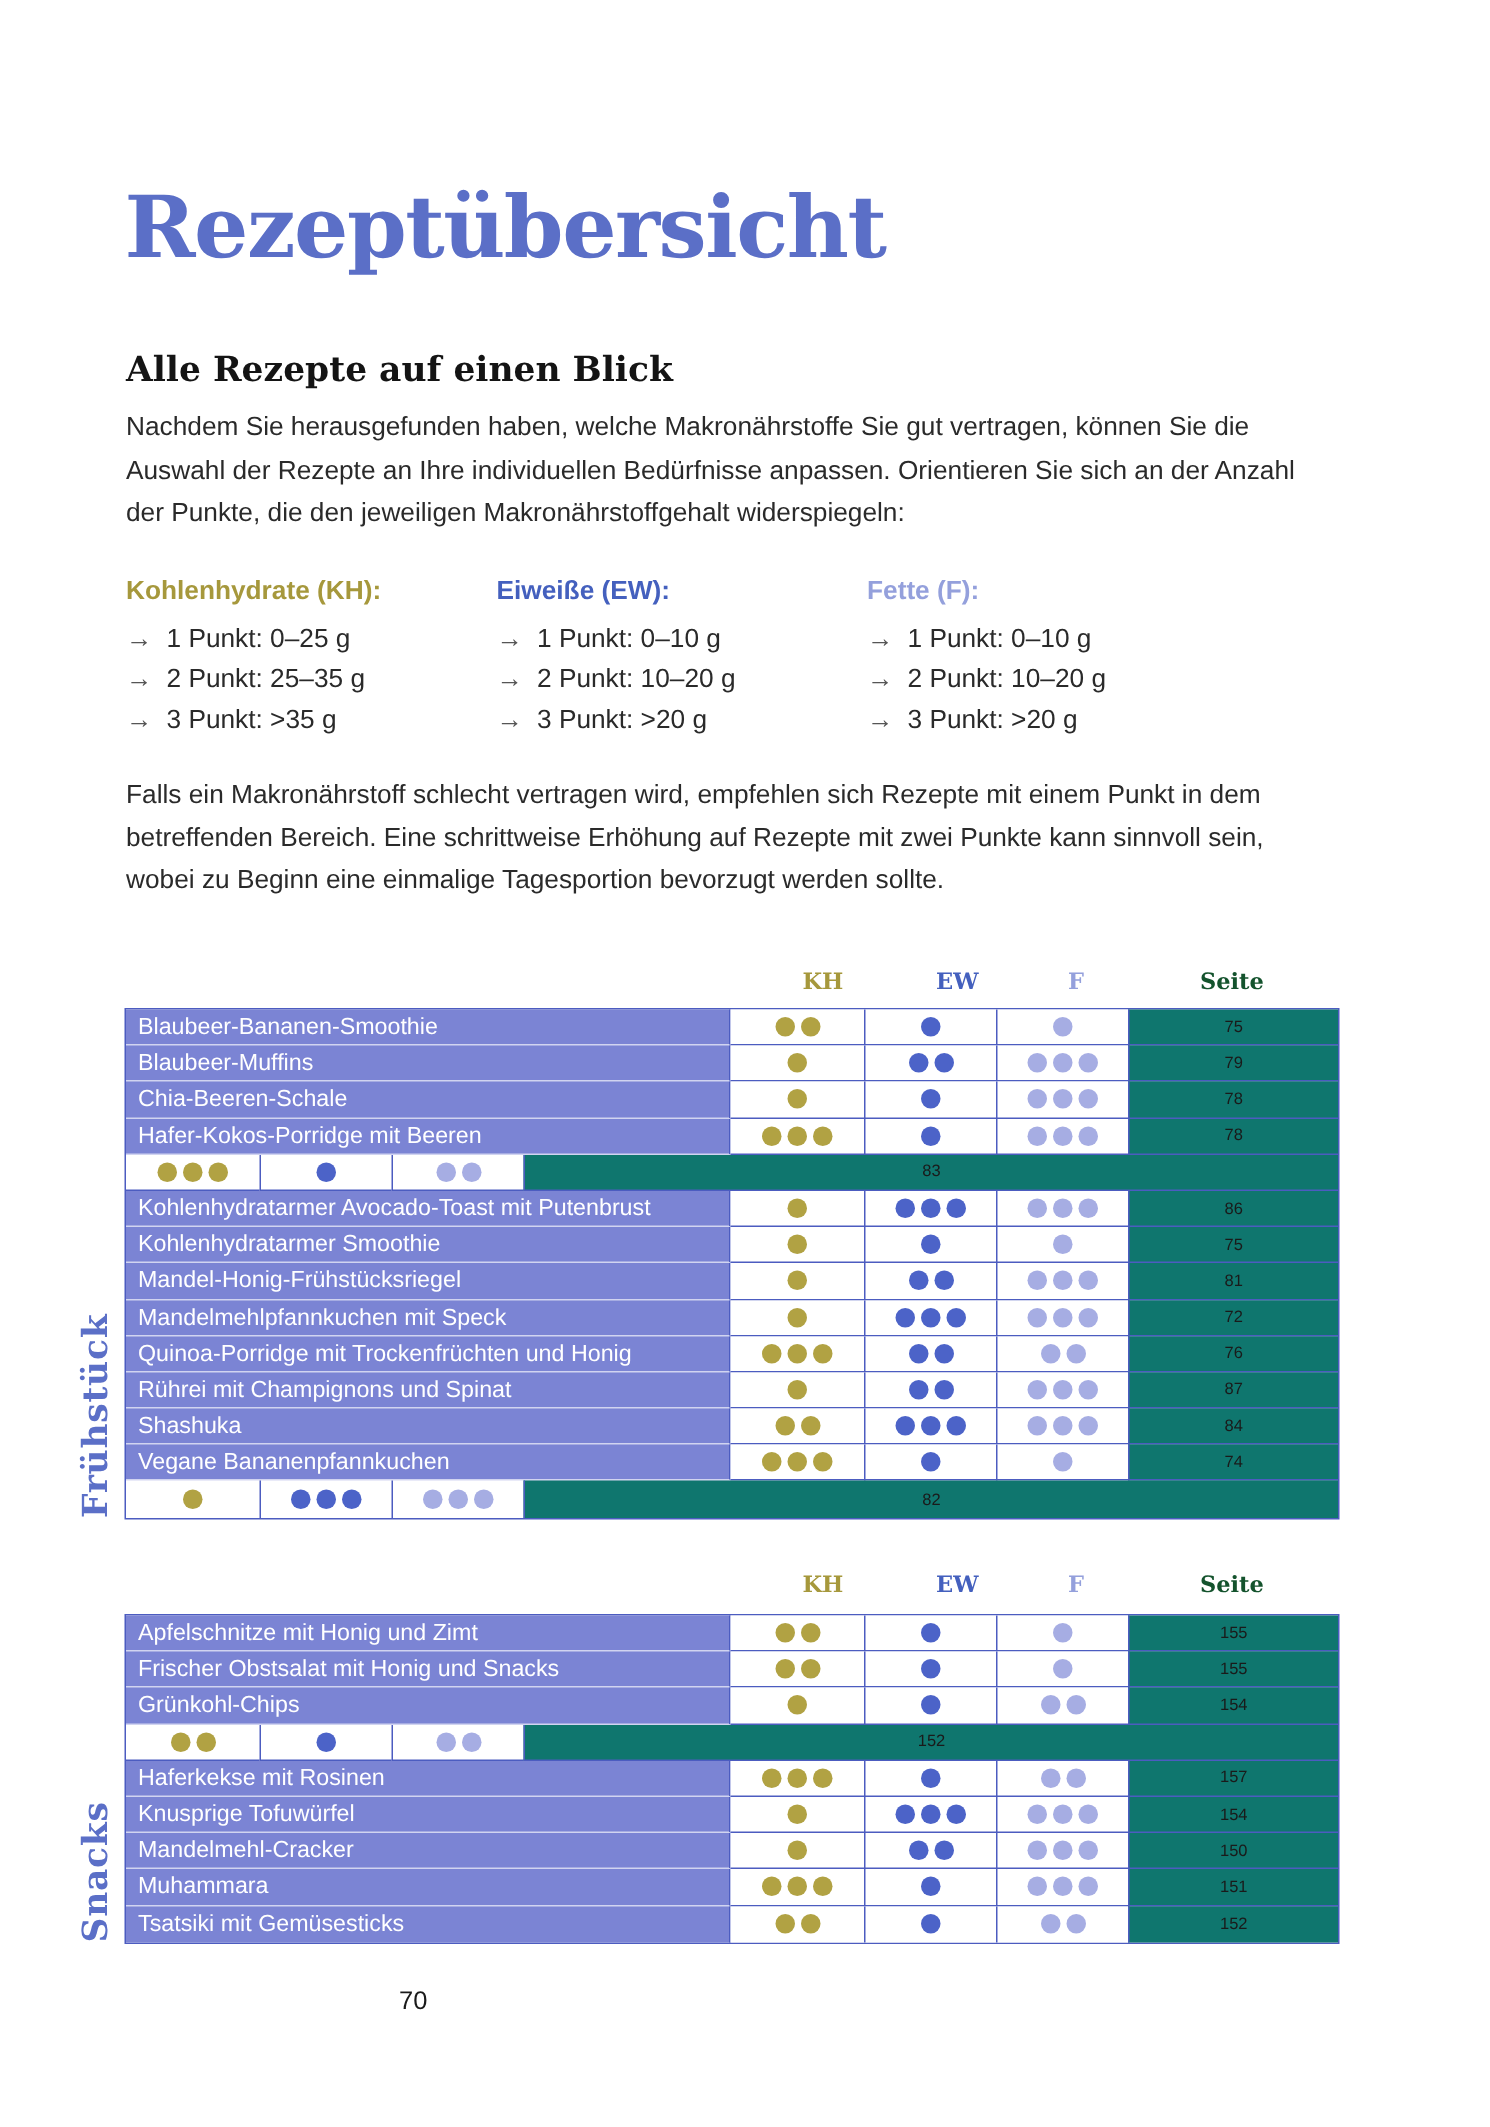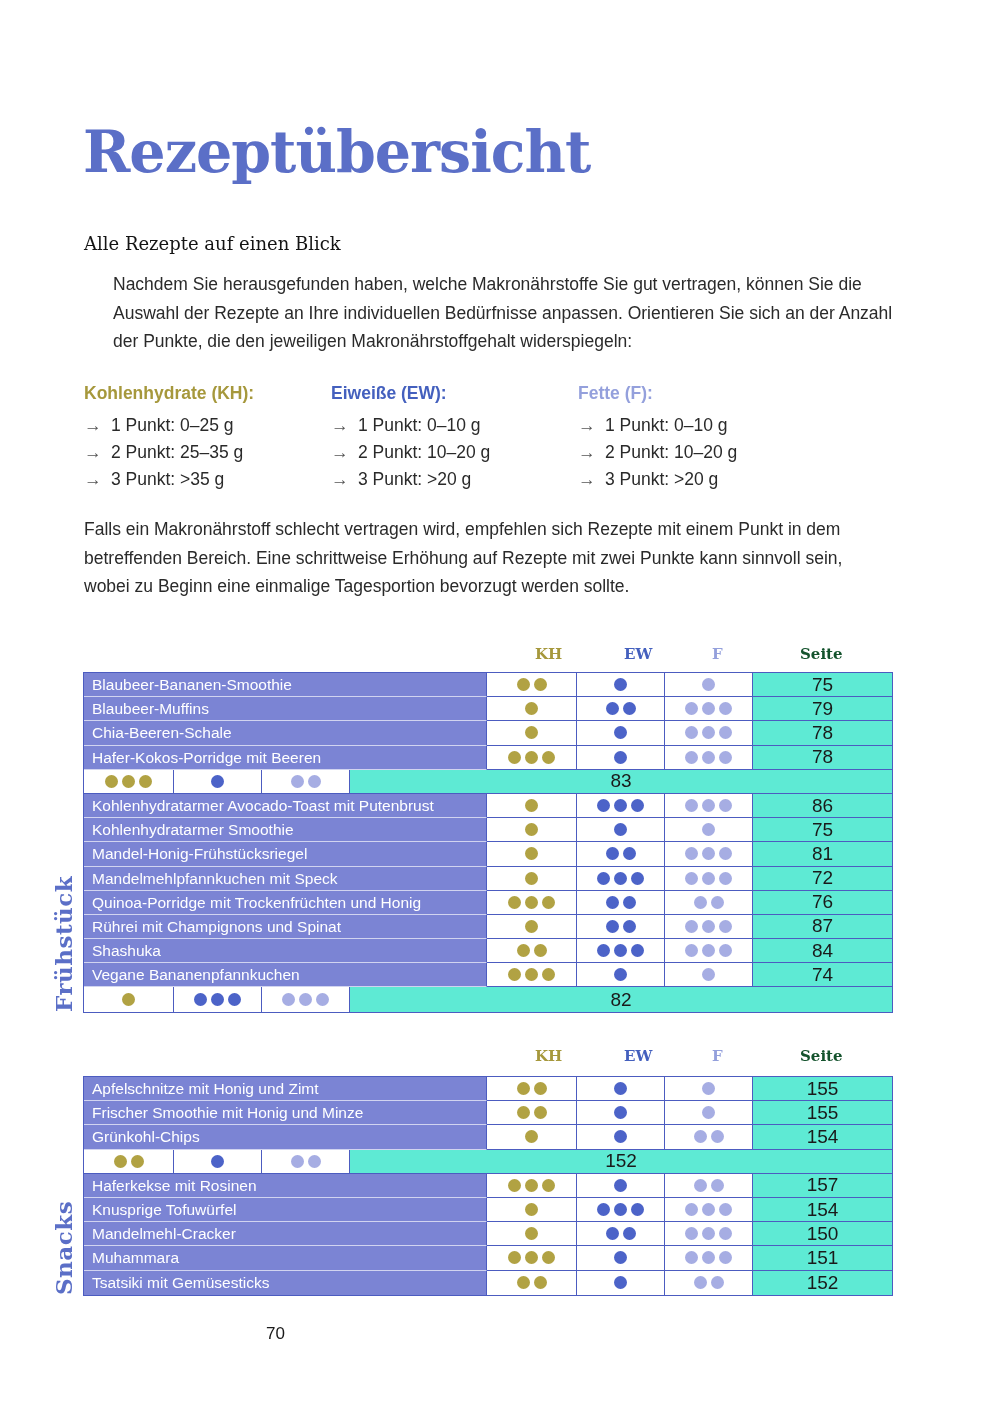--- a/index.html
+++ b/index.html
@@ -26,27 +26,27 @@
   }
   .title{
     position:absolute;left:83px;top:118px;
     font-family:"DejaVu Serif",serif;
     font-weight:bold;font-size:57px;letter-spacing:-1px;
     color:var(--accent);
   }
   .subtitle{
     position:absolute;left:84px;top:233px;
     font-family:"DejaVu Serif",serif;
-    font-weight:normal;font-size:18px;color:#141414;
+    font-weight:bold;font-size:23px;color:#141414;
   }
   .para{
     position:absolute;left:84px;width:790px;
     font-size:17.5px;line-height:28.5px;color:#2a2a2a;
   }
-  .para-intro{top:270px;margin-left:29px;}
+  .para-intro{top:270px;}
   .para-note{top:515px;}
   .legend{
     position:absolute;left:84px;top:383px;width:810px;
     display:flex;
   }
   .legend-col{width:247px;}
   .legend-col .lg-title{
     font-weight:bold;font-size:17.5px;margin-bottom:8px;
   }
   .lg-title-kh{color:var(--kh);}
@@ -93,24 +93,24 @@
   }
   .cell-dots{
     background:#fff;
     border-bottom:1px solid var(--border);
     display:flex;align-items:center;justify-content:center;gap:4px;
   }
   .cell-kh{width:89px;}
   .cell-ew{width:88px;border-left:1px solid var(--border);}
   .cell-f{width:88px;border-left:1px solid var(--border);}
   .cell-seite{
-    flex:1;background:#5eead4;
+    flex:1;background:#0f766e;
     border-left:1px solid var(--border);
     border-bottom:1px solid var(--border);
-    font-size:19px;color:#1a1a1a;
+    font-size:11px;color:#1a1a1a;
     display:flex;align-items:center;justify-content:center;
   }
   .dot{width:13px;height:13px;border-radius:50%;}
   .dot-kh{background:var(--kh-dot);}
   .dot-ew{background:var(--ew-dot);}
   .dot-f{background:var(--f-dot);}
   .vlabel{
     position:absolute;
     transform-origin:0 0;
     transform:rotate(-90deg);
@@ -440,21 +440,21 @@
         </div>
         <div class="cell-dots cell-ew">
           <span class="dot dot-ew"></span>
         </div>
         <div class="cell-dots cell-f">
           <span class="dot dot-f"></span>
         </div>
         <div class="cell-seite">155</div>
       </div>
     <div class="rrow">
-        <div class="cell-name">Frischer Smoothie mit Honig und Minze</div>
+        <div class="cell-name">Frischer Obstsalat mit Honig und Snacks</div>
         <div class="cell-dots cell-kh">
           <span class="dot dot-kh"></span>
           <span class="dot dot-kh"></span>
         </div>
         <div class="cell-dots cell-ew">
           <span class="dot dot-ew"></span>
         </div>
         <div class="cell-dots cell-f">
           <span class="dot dot-f"></span>
         </div>

